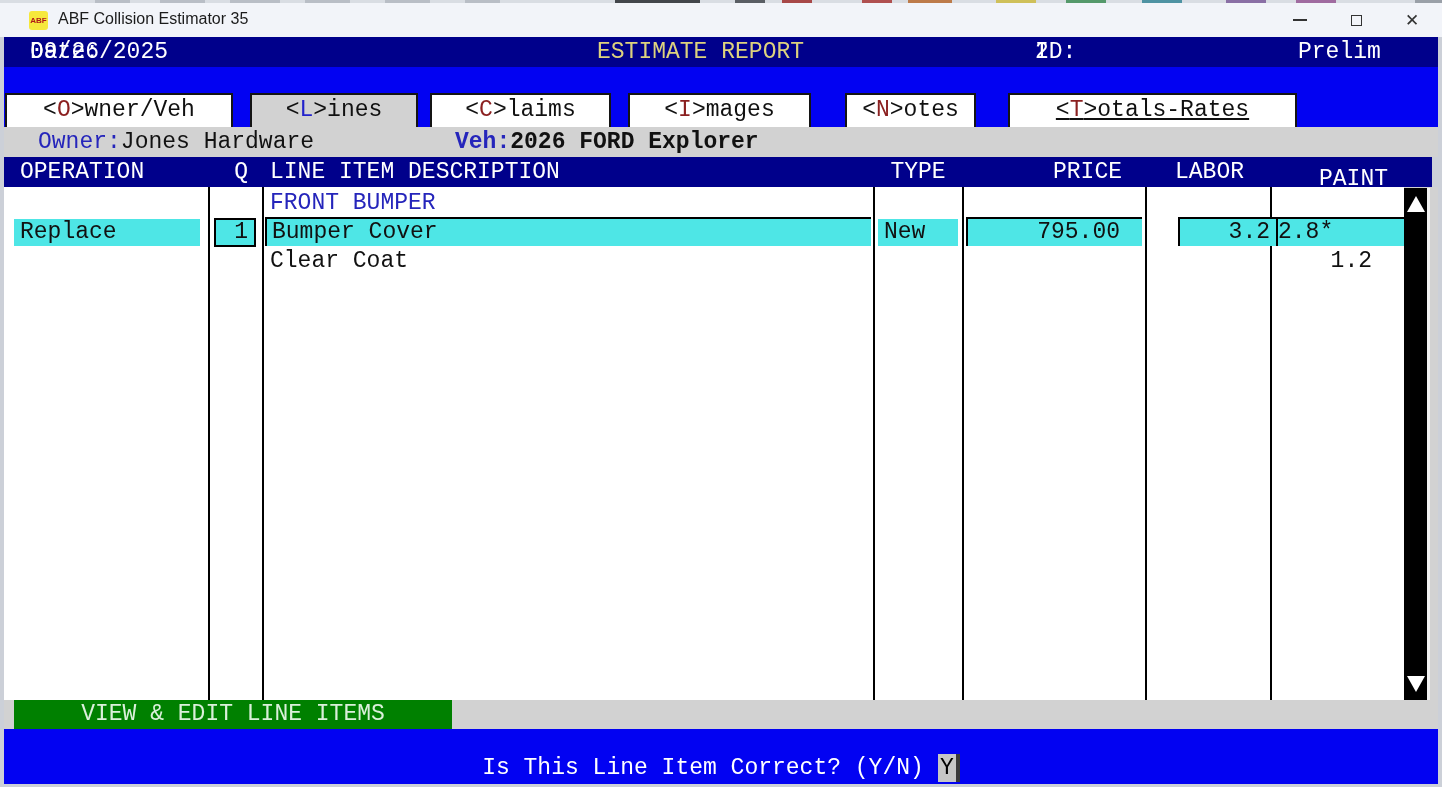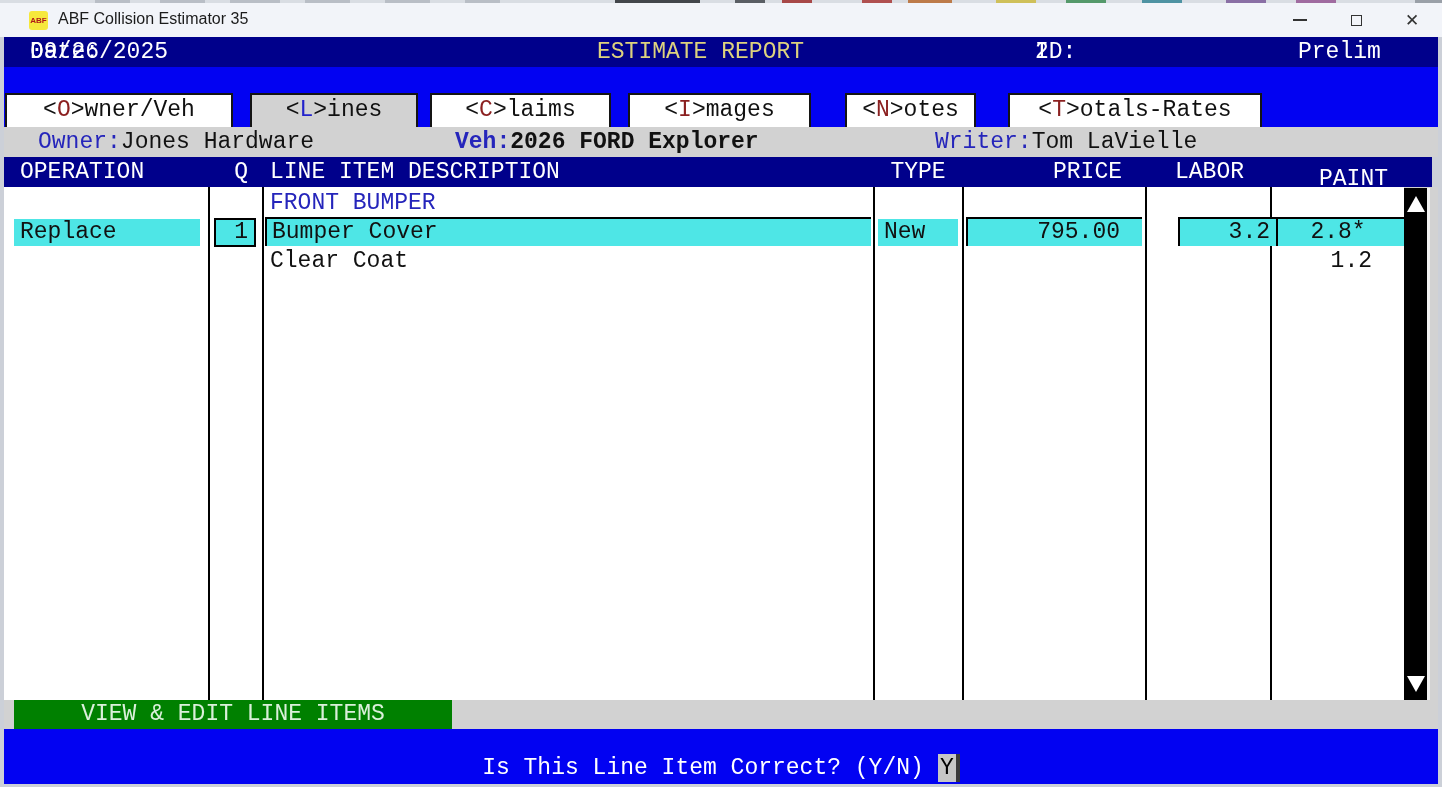--- a/index.html
+++ b/index.html
@@ -38,21 +38,21 @@
   .tab { position:absolute; bottom:0; height:34px; background:#fff; border:2px solid #141414; border-bottom:none;
          font-size:23px; line-height:30px; text-align:center; color:#101010; white-space:pre; cursor:default; }
   .tab .key { color:var(--hotkey_red); }
   .tab.active { background:#d2d2d2; }
   .tab.active .key { color:#2222cc; }
   .tab-owner  { left:1px;    width:228px; }
   .tab-lines  { left:246px;  width:168px; }
   .tab-claims { left:426px;  width:181px; }
   .tab-images { left:624px;  width:183px; }
   .tab-notes  { left:841px;  width:131px; }
-  .tab-totals { left:1004px; width:254px; }
+  .tab-totals { left:1004px; width:289px;text-decoration:underline; }
 
   
   .info-row { position:absolute; left:4px; top:127px; width:1434px; height:30px; background:var(--gray);
               font-size:23px; line-height:30px; white-space:pre; }
   .info-row .grp { position:absolute; top:0; }
   .grp-owner  { left:34px; }
   .grp-veh    { left:451px;font-weight:bold; }
   .grp-writer { left:931px; }
   .lbl { color:var(--label_blue); }
   .val { color:#111; }
@@ -85,21 +85,21 @@
   .c-q     { left:210px; width:42px;  background:var(--cyan); border:2px solid #000; text-align:right;
              padding-right:6px; top:0; height:29px; line-height:25px; }
   .c-desc  { left:261px; width:606px; background:var(--cyan); border-top:2px solid #000; border-left:2px solid #000;
              padding-left:5px; top:-1px; height:29px; line-height:27px; }
   .c-type  { left:874px; width:80px;  background:var(--cyan); padding-left:6px; top:1px; height:27px; line-height:27px; }
   .c-price { left:962px; width:176px; background:var(--cyan); border-top:2px solid #000; border-left:2px solid #000;
              text-align:right; padding-right:22px; top:-1px; height:29px; line-height:27px; }
   .c-labor { left:1146px; width:114px; background:var(--cyan); border-top:2px solid #000; border-left:2px solid #000;
              text-align:right; padding-right:22px; top:-1px; height:29px; line-height:27px;margin-left:28px; }
   .c-paint { left:1272px; width:128px; background:var(--cyan); border-top:2px solid #000; border-left:2px solid #000;
-             text-align:center; padding-right:6px; top:-1px; height:29px; line-height:27px; }
+             text-align:left; padding-right:6px; top:-1px; height:29px; line-height:27px; }
   .c-desc-plain  { left:266px; }
   .c-paint-plain { left:1272px; width:128px; text-align:right; padding-right:32px; }
 
   
   .scrollbar { position:absolute; left:1400px; top:1px; width:26px; height:512px; background:#000;
                border-right:3px solid #f2f2f2; }
   .arrow-up { position:absolute; left:3px; top:8px; width:0; height:0;
               border-left:9px solid transparent; border-right:9px solid transparent; border-bottom:16px solid #fff; }
   .arrow-down { position:absolute; left:3px; bottom:8px; width:0; height:0;
               border-left:9px solid transparent; border-right:9px solid transparent; border-top:16px solid #fff; }
@@ -171,21 +171,20 @@
     <div class="tab tab-lines active"><span>&lt;</span><span class="key">L</span><span>&gt;ines</span></div>
     <div class="tab tab-claims"><span>&lt;</span><span class="key">C</span><span>&gt;laims</span></div>
     <div class="tab tab-images"><span>&lt;</span><span class="key">I</span><span>&gt;mages</span></div>
     <div class="tab tab-notes"><span>&lt;</span><span class="key">N</span><span>&gt;otes</span></div>
     <div class="tab tab-totals"><span>&lt;</span><span class="key">T</span><span>&gt;otals-Rates</span></div>
   </div>
 
   <div class="info-row">
     <span class="grp grp-owner"><span class="lbl">Owner:</span><span class="val">Jones Hardware</span></span>
     <span class="grp grp-veh"><span class="lbl">Veh:</span><span class="val">2026 FORD Explorer</span></span>
-    <span class="grp grp-writer"><span class="lbl">Writer:</span><span class="val">Tom LaVielle</span></span>
   </div>
 
   <div class="theader">
     <span class="th-operation">OPERATION</span>
     <span class="th-q">Q</span>
     <span class="th-desc">LINE ITEM DESCRIPTION</span>
     <span class="th-type">TYPE</span>
     <span class="th-price">PRICE</span>
     <span class="th-labor">LABOR</span>
     <span class="th-paint">PAINT</span>

